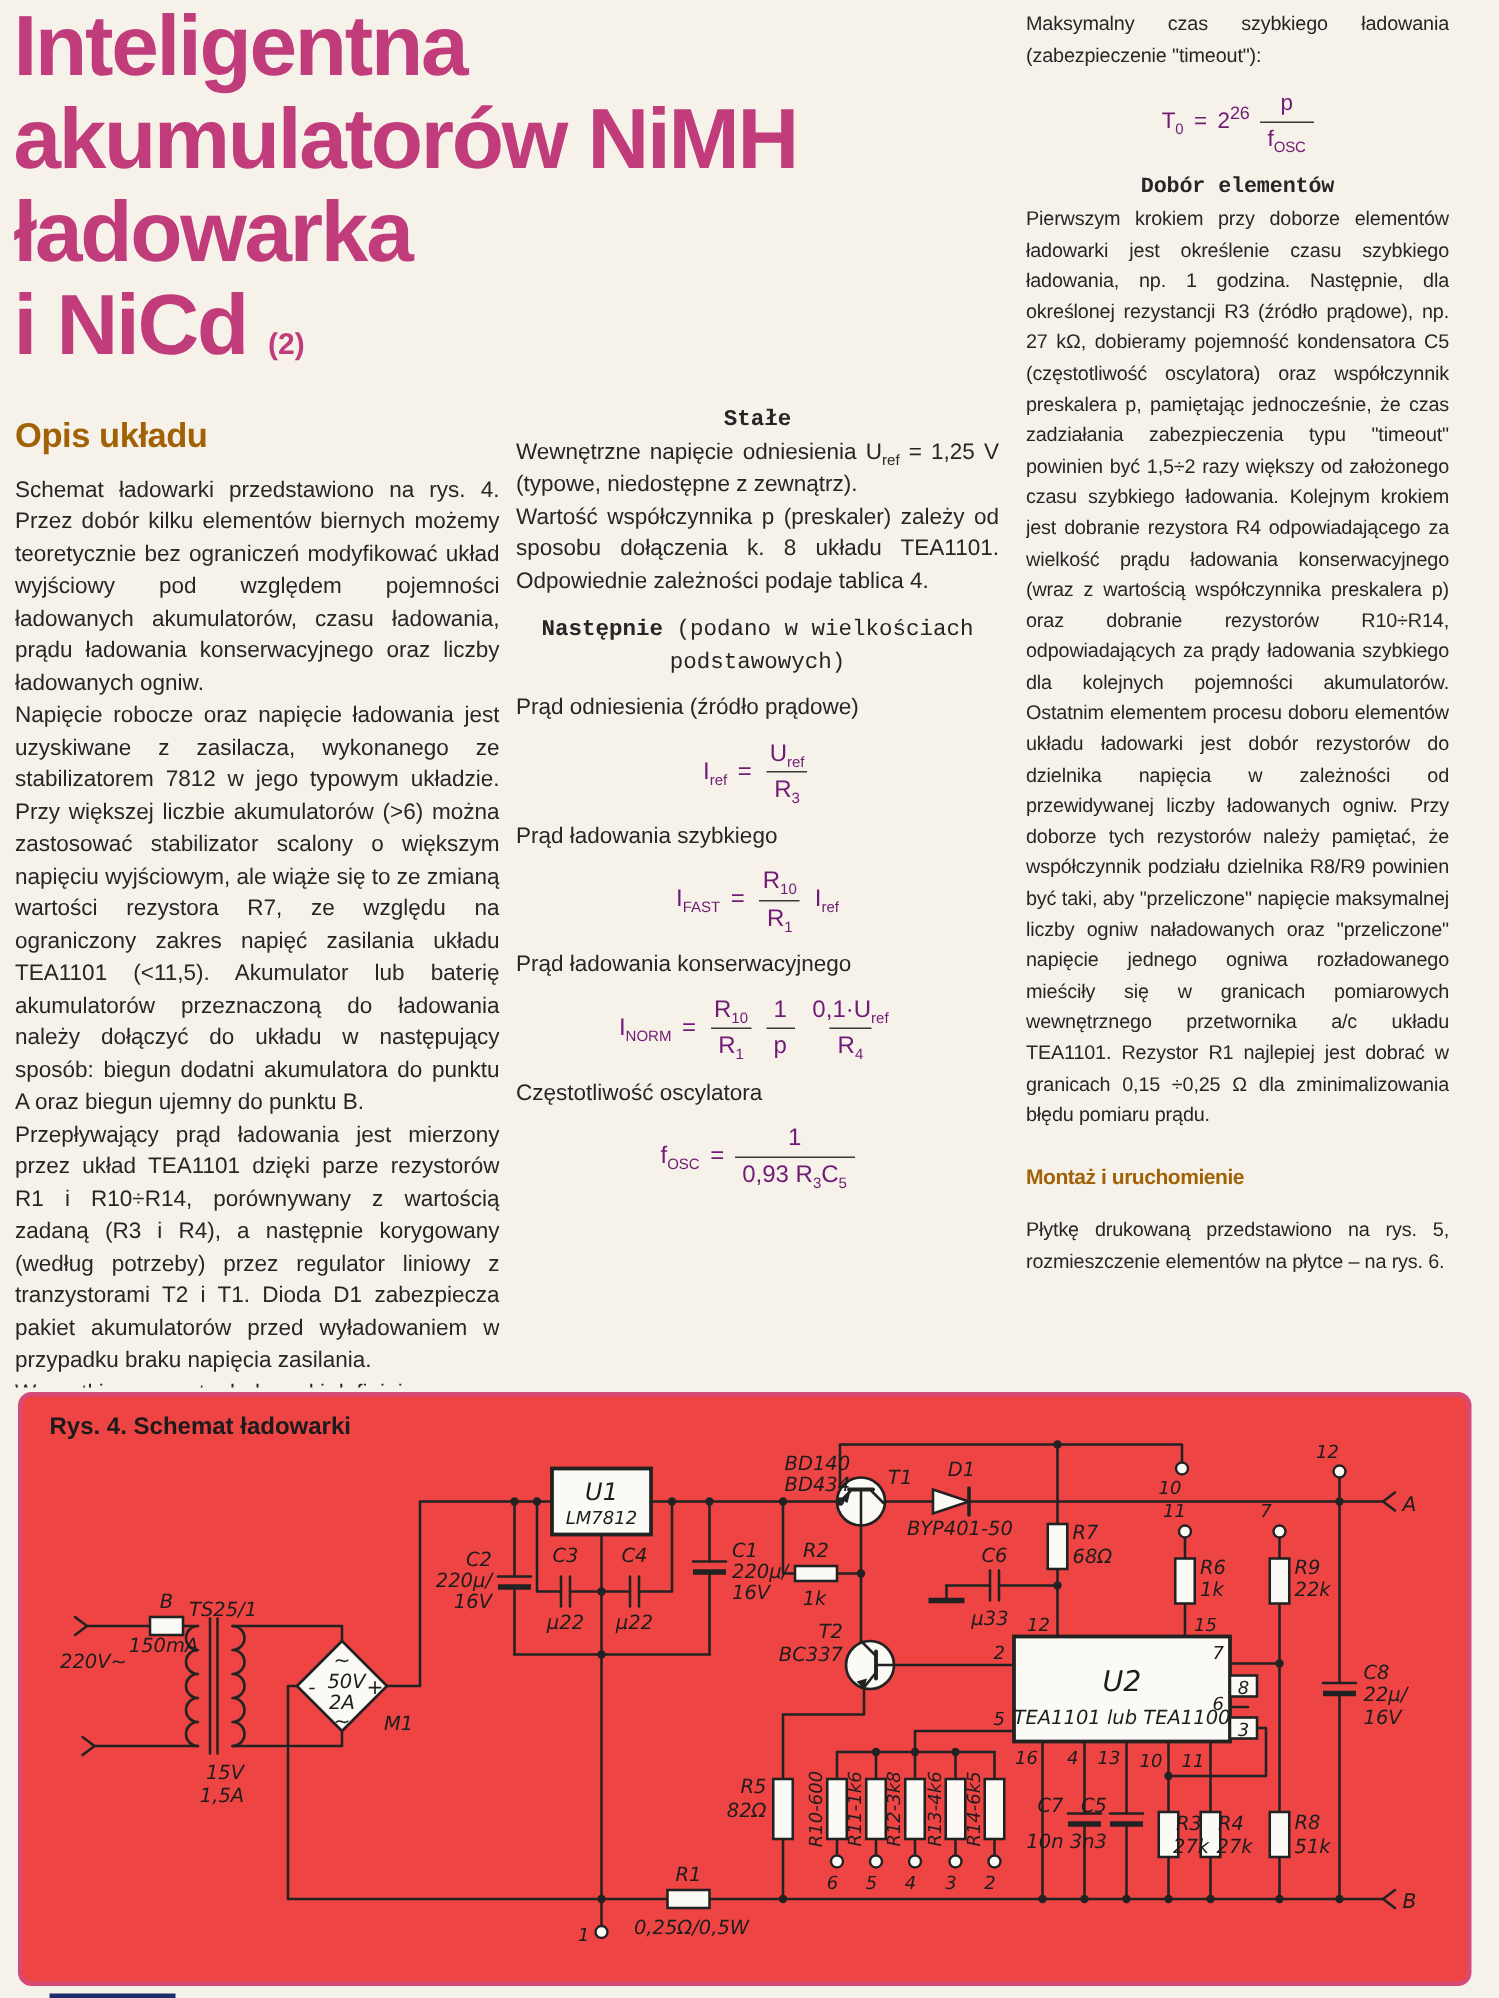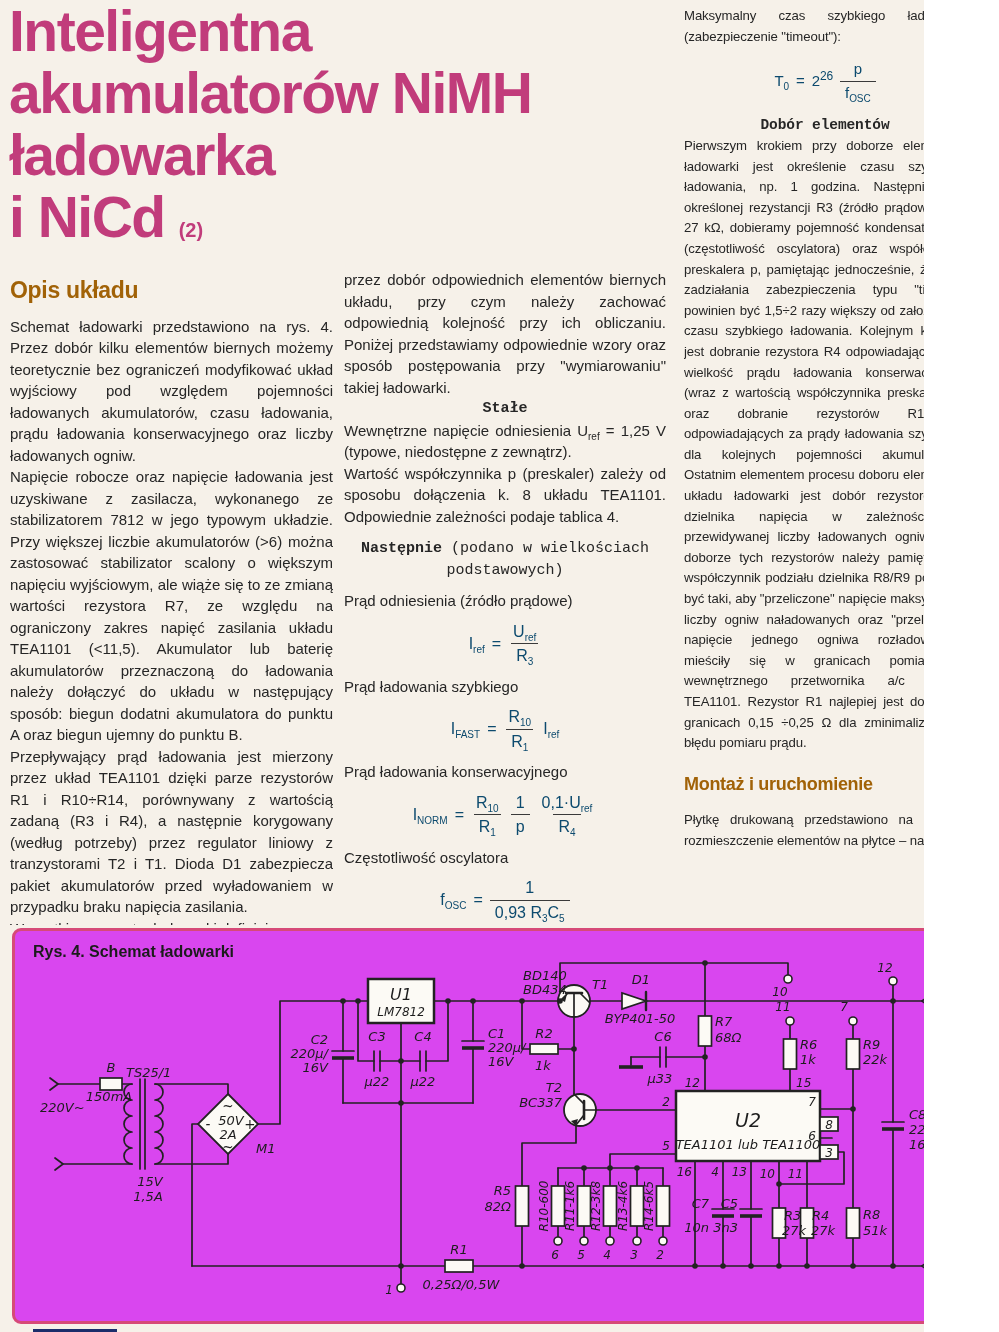--- a/index.html
+++ b/index.html
@@ -1,39 +1,39 @@
 <!DOCTYPE html>
 <html><head>
 <meta charset="utf-8">
 <style>
   html,body{margin:0;padding:0;}
-  .page{position:relative;width:924px;height:1332px;background:#f6f1e9;overflow:hidden;
+  .page{position:relative;width:999px;height:1332px;background:#f6f1e9;overflow:hidden;
         font-family:"Liberation Sans",sans-serif;color:#262626;}
   .title{position:absolute;left:9px;top:0px;width:670px;color:#c13c7b;font-weight:bold;
          font-size:57px;line-height:62px;letter-spacing:-1.5px;}
   .title .part{font-size:20px;letter-spacing:0;margin-left:14px;font-weight:bold;}
   .col{position:absolute;text-align:justify;overflow:hidden;}
   .col p{margin:0;}
   .col1{left:10px;top:280px;width:323px;height:645px;font-size:15px;line-height:21.5px;}
   .col2{left:344px;top:269px;width:322px;height:655px;font-size:15px;line-height:21.5px;}
   .col3{left:684px;top:6px;width:282px;height:918px;font-size:13.2px;line-height:20.6px;letter-spacing:-0.1px;}
   .mag-heading{color:#a16207;font-size:23px;font-weight:bold;margin:0 0 14px 0;text-align:left;letter-spacing:-0.3px;}
-  .col3 .mag-heading{margin:20px 0 16px 0;font-size:18px;}
+  .col3 .mag-heading{margin:20px 0 16px 0;font-size:14px;}
   .sub-heading{font-weight:bold;margin:9px 0 3px 0;text-align:center;font-family:Liberation Mono, monospace;}
   .flabel{margin-top:9px !important;text-align:left;}
   sub{font-size:10px;line-height:0;}
   sup{font-size:12px;line-height:0;}
   .formula{display:flex;align-items:center;justify-content:center;gap:7px;margin:9px 0;
-           font-size:16px;color:#0c4a6e;text-align:center;}
+           font-size:16px;color:#701a75;text-align:center;}
   .col3 .formula{font-size:15px;margin:12px 0;}
   .frac{display:inline-flex;flex-direction:column;align-items:center;}
   .frac .num{padding:0 5px 1px 5px;}
   .frac .den{border-top:1.5px solid #3a3a3a;padding:1px 5px 0 5px;}
   .schematic-frame{position:absolute;left:12px;top:928px;width:963px;height:390px;
-        border:3px solid #d64a78;border-radius:9px;background:#d946ef;}
+        border:3px solid #d64a78;border-radius:9px;background:#ef4444;}
   .schematic-frame figcaption{position:absolute;left:18px;top:12px;font-size:16px;font-weight:bold;color:#1b1b1b;}
   .schematic-frame svg{position:absolute;left:-1px;top:10px;}
   svg .w{stroke:#222;stroke-width:1.7;fill:none;stroke-linecap:round;stroke-linejoin:round;}
   svg .thick{stroke:#222;stroke-width:3.6;fill:none;}
   svg .res{fill:#fcfaf5;stroke:#222;stroke-width:1.7;}
   svg .boxc{fill:#fcfaf5;stroke:#222;stroke-width:2.5;}
   svg .dot{fill:#222;stroke:none;}
   svg .term{fill:#fcfaf5;stroke:#222;stroke-width:1.6;}
   svg text{font-family:"DejaVu Sans",sans-serif;font-style:italic;fill:#1d1d1d;font-size:13px;}
   svg .ts{font-size:12px;}
@@ -55,21 +55,20 @@
 
   <section class="col col1">
     <h2 class="mag-heading">Opis układu</h2>
     <p>Schemat ładowarki przedstawiono na rys. 4. Przez dobór kilku elementów biernych możemy teoretycznie bez ograniczeń modyfikować układ wyjściowy pod względem pojemności ładowanych akumulatorów, czasu ładowania, prądu ładowania konserwacyjnego oraz liczby ładowanych ogniw.</p>
     <p>Napięcie robocze oraz napięcie ładowania jest uzyskiwane z zasilacza, wykonanego ze stabilizatorem 7812 w jego typowym układzie. Przy większej liczbie akumulatorów (&gt;6) można zastosować stabilizator scalony o większym napięciu wyjściowym, ale wiąże się to ze zmianą wartości rezystora R7, ze względu na ograniczony zakres napięć zasilania układu TEA1101 (&lt;11,5). Akumulator lub baterię akumulatorów przeznaczoną do ładowania należy dołączyć do układu w następujący sposób: biegun dodatni akumulatora do punktu A oraz biegun ujemny do punktu B.</p>
     <p>Przepływający prąd ładowania jest mierzony przez układ TEA1101 dzięki parze rezystorów R1 i R10÷R14, porównywany z wartością zadaną (R3 i R4), a następnie korygowany (według potrzeby) przez regulator liniowy z tranzystorami T2 i T1. Dioda D1 zabezpiecza pakiet akumulatorów przed wyładowaniem w przypadku braku napięcia zasilania.</p>
     <p>Wszystkie parametry ładowarki definiujemy</p>
   </section>
 
   <section class="col col2">
-    <p>przez dobór odpowiednich elementów biernych układu, przy czym należy zachować odpowiednią kolejność przy ich obliczaniu. Poniżej przedstawiamy odpowiednie wzory oraz sposób postępowania przy "wymiarowaniu" takiej ładowarki.</p>
     <p class="sub-heading">Stałe</p>
     <p><span>Wewnętrzne napięcie odniesienia U</span><sub>ref</sub><span> = 1,25 V (typowe, niedostępne z zewnątrz).</span></p>
     <p>Wartość współczynnika p (preskaler) zależy od sposobu dołączenia k. 8 układu TEA1101. Odpowiednie zależności podaje tablica 4.</p>
     <p class="sub-heading" style="margin-top:11px;"><b>Następnie</b><span style="font-weight:normal"> (podano w wielkościach podstawowych)</span></p>
     <p class="flabel">Prąd odniesienia (źródło prądowe)</p>
     <div class="formula">
       <span><span>I</span><sub>ref</sub></span>
       <span>=</span>
       <span class="frac">
           <span class="num"><span>U</span><sub>ref</sub></span>

